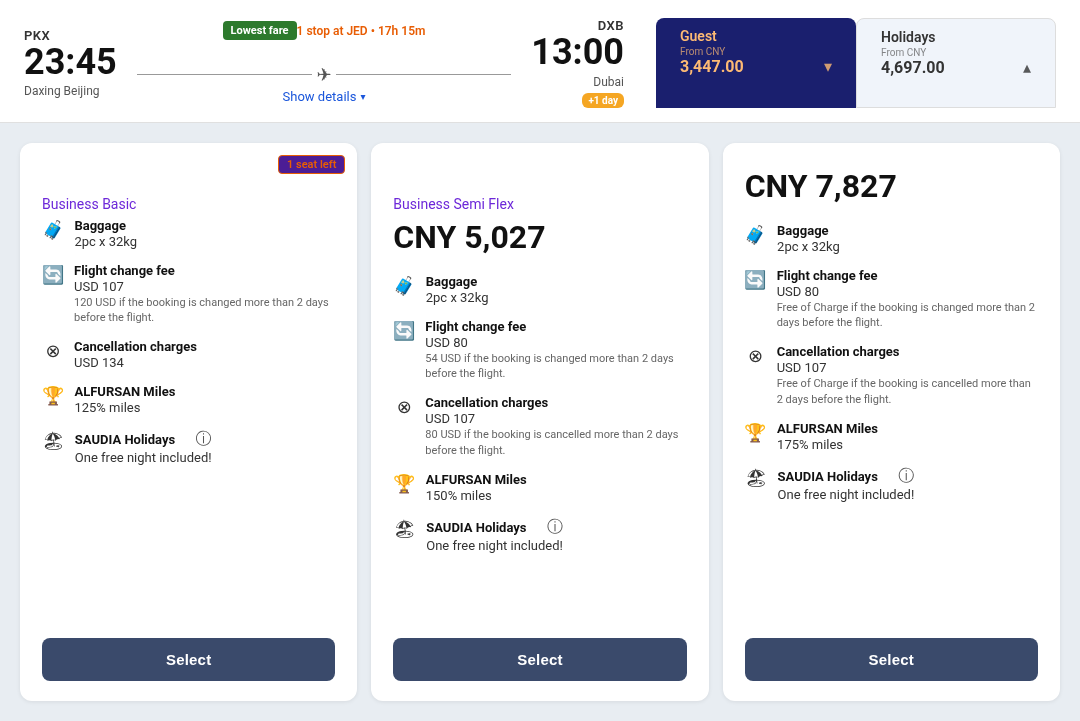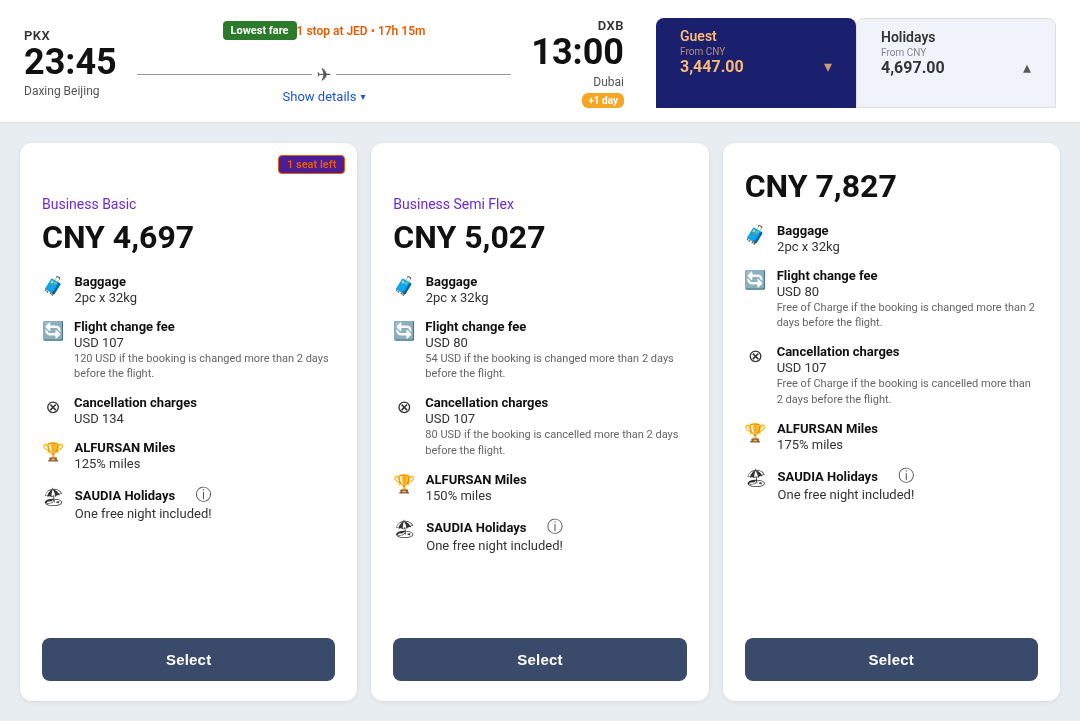--- a/index.html
+++ b/index.html
@@ -308,21 +308,20 @@
         <span class="fare-tab-chevron">▴</span>
       </div>
     </div>
   </div>
 </div>
 
 <div class="cards-area" id="cards-container">
 <div class="card">
       <div class="seat-left-badge">1 seat left</div>
       <div class="card-title">Business Basic</div>
-      <div class="card-price">CNY 4,697</div>
       <div class="feature-row">
         <span class="feature-icon">🧳</span>
         <div class="feature-content">
           <div class="feature-title">Baggage</div>
           <div class="feature-value">2pc x 32kg</div>
         </div>
       </div>
       <div class="feature-row">
         <span class="feature-icon">🔄</span>
         <div class="feature-content">

